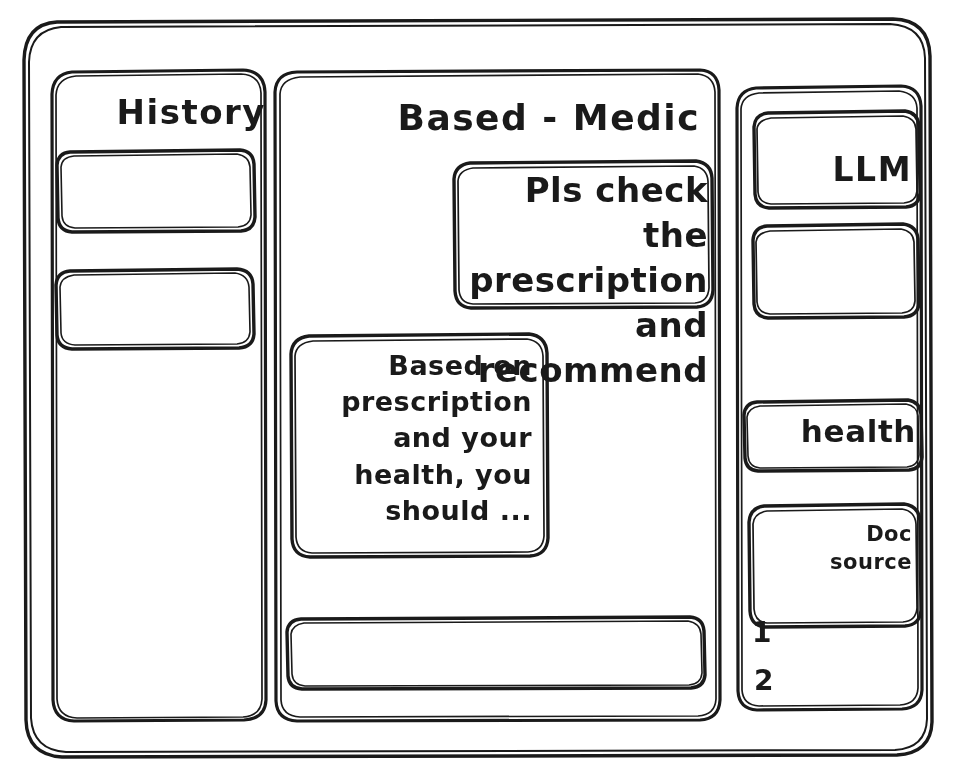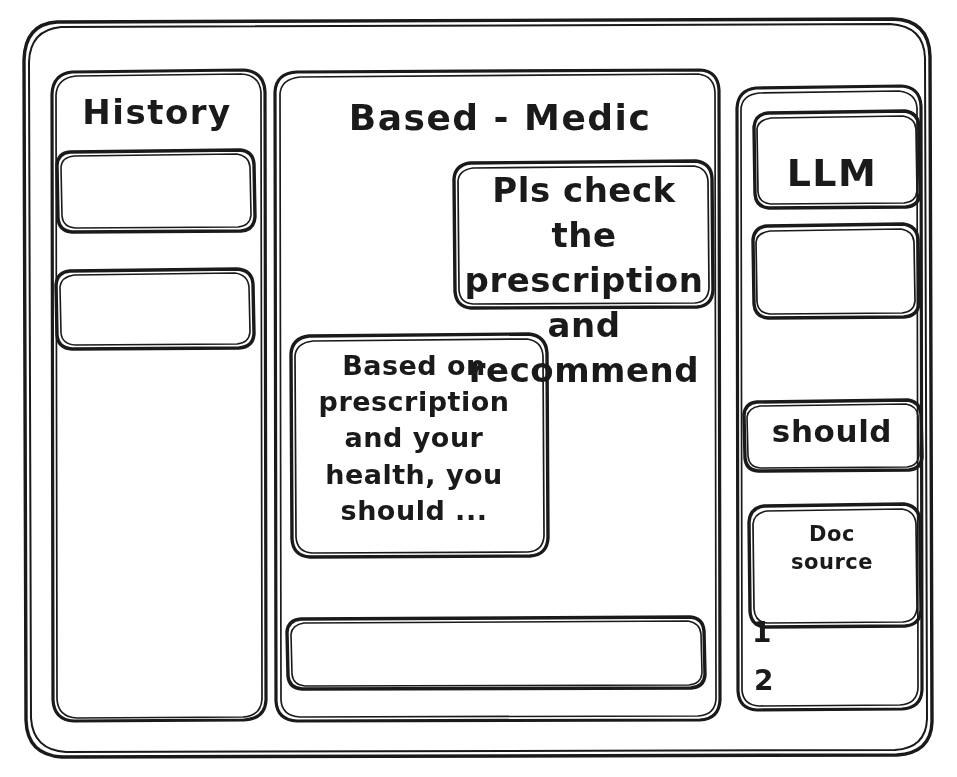--- a/index.html
+++ b/index.html
@@ -35,21 +35,21 @@
   svg.sketch-layer polyline {
     fill: none;
     stroke: #1a1a1a;
     stroke-linecap: round;
     stroke-linejoin: round;
   }
   .lbl {
     position: absolute;
     font-family: "DejaVu Sans", sans-serif;
     color: #1a1a1a;
-    text-align: center;
+    text-align: right;
     line-height: 1.22;
     white-space: pre-line;
     letter-spacing: 0.5px;
     font-weight: 600;
     user-select: none;
   }
   
   #history-title {
     left: 48px; top: 92px; width: 218px;
     font-size: 34px; letter-spacing: 1.5px;
@@ -59,21 +59,21 @@
     font-size: 36px; letter-spacing: 1.5px;
   }
   #user-msg-text {
     left: 460px; top: 168px; width: 248px;
     font-size: 34px; line-height: 1.32;
   }
   #assistant-msg-text {
     left: 296px; top: 348px; width: 236px;
     font-size: 27px; line-height: 1.34;
   }
-  #tool-llm-label   { left: 752px; top: 150px; width: 160px; font-size: 38px; letter-spacing: 1.5px; }
+  #tool-llm-label   { left: 752px; top: 150px; width: 160px; font-size: 33px; letter-spacing: 1.5px; }
   #tool-ocr-label   { left: 752px; top: 251px; width: 160px; font-size: 33px; letter-spacing: 1.5px; }
   #tool-params-label{ left: 748px; top: 413px; width: 168px; font-size: 31px; letter-spacing: 0.6px; }
   #tool-doc-label   { left: 752px; top: 521px; width: 160px; font-size: 21px; line-height: 1.32; }
   #doc-item-1 { left: 752px; top: 616px; width: 40px; font-size: 28px; text-align: left; }
   #doc-item-2 { left: 754px; top: 664px; width: 40px; font-size: 28px; text-align: left; }
 
   .hitbox {
     position: absolute;
     background: transparent;
   }
@@ -162,21 +162,21 @@
 
   <div class="lbl" id="assistant-msg-text">Based on
 prescription
 and your
 health, you
 should ...</div>
 
   <div class="lbl" id="tool-llm-label">LLM</div>
 
 
-  <div class="lbl" id="tool-params-label">should</div>
+  <div class="lbl" id="tool-params-label">health</div>
 
   <div class="lbl" id="tool-doc-label">Doc
 source</div>
 
   <div class="lbl" id="doc-item-1">1</div>
 
   <div class="lbl" id="doc-item-2">2</div>
 
   <div class="hitbox" style="left:52px;  top:70px;  width:215px; height:652px;"></div>
 

